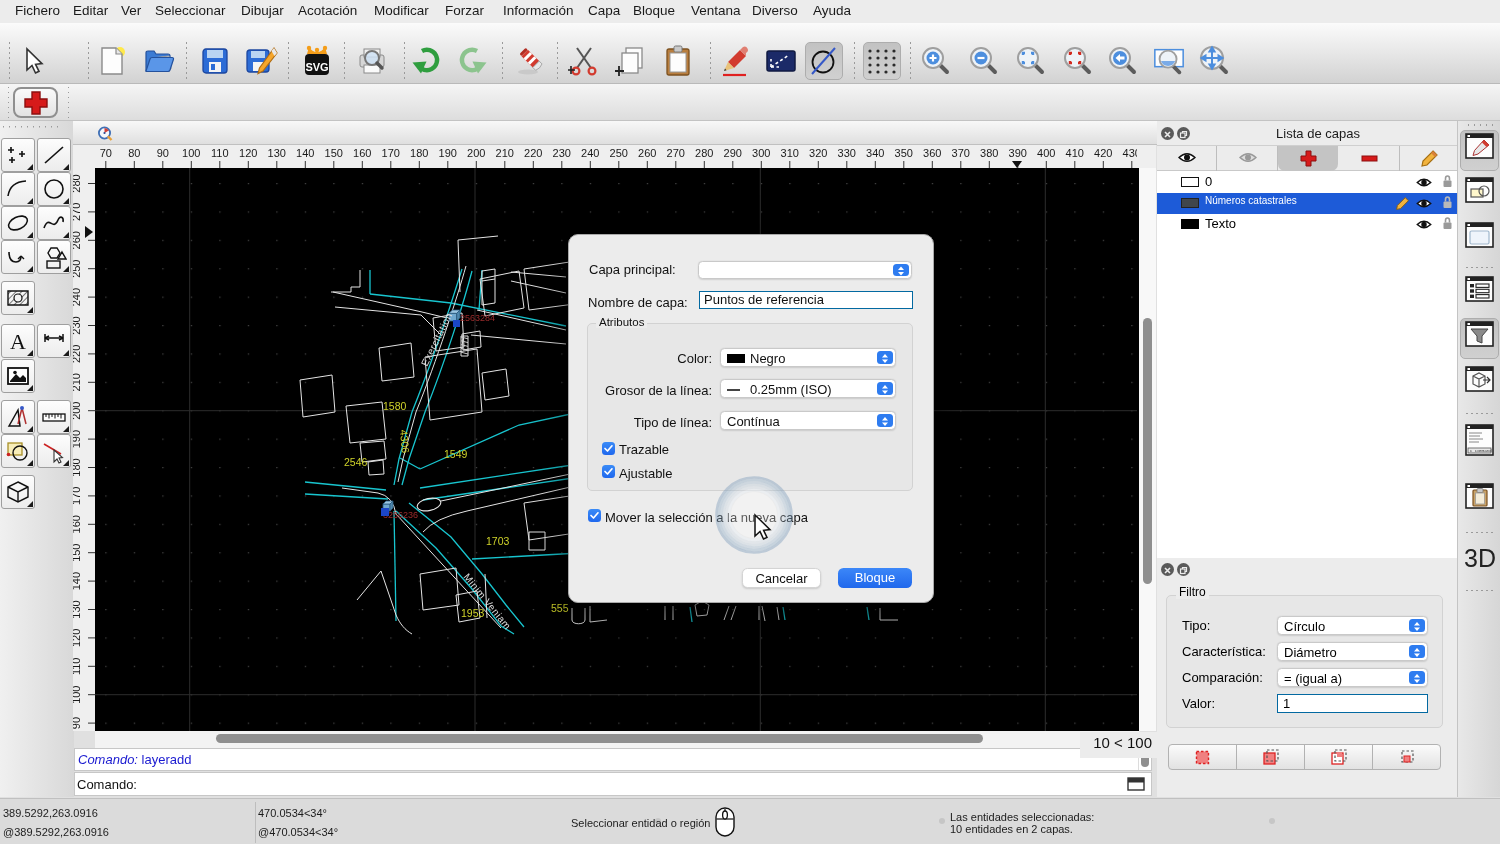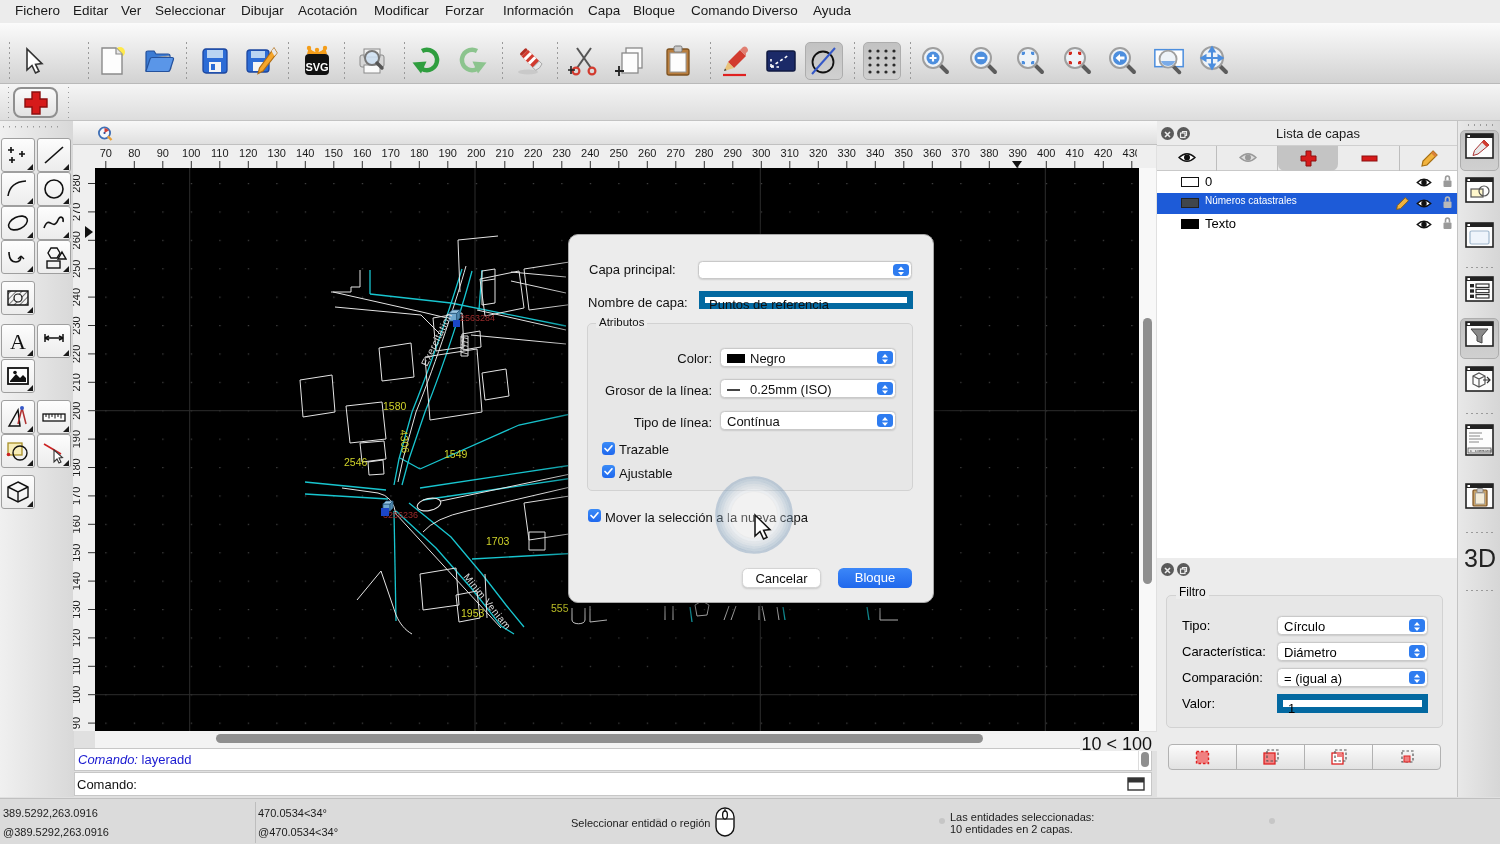--- a/index.html
+++ b/index.html
@@ -27,40 +27,40 @@
 #rpanel2{left:1157px;top:560px;width:300px;height:237px;background:#ececec}
 #rstrip{left:1457px;top:121px;width:43px;height:676px;background:linear-gradient(90deg,#e8e8e8,#d6d6d6);border-left:1px solid #c4c4c4}
 .phead{position:absolute;left:0;top:0;width:100%;height:20px;border-bottom:1px solid #cfcfcf;font-size:13px;color:#1b1b1b;text-align:center}
 #cmdhist{left:74px;top:748px;width:1078px;height:23px;background:#fff;border:1px solid #c7c7c7;font-size:13px;color:#1a1ad0}
 #cmdline{left:74px;top:772px;width:1078px;height:24px;background:#fff;border:1px solid #c7c7c7;font-size:13px;color:#111}
 #statusbar{left:0;top:798px;width:1500px;height:46px;background:#dbdbdb;border-top:1px solid #c0c0c0;font-size:11px;color:#1c1c1c}
 #dialog{left:568px;top:234px;width:366px;height:369px;background:#ececec;border:1px solid #a9a9a9;border-radius:10px;box-shadow:0 15px 45px rgba(0,0,0,.55),0 3px 12px rgba(0,0,0,.35);font-size:13px;color:#111}
 .dlabel{position:absolute;text-align:right;color:#111}
 .combo{position:absolute;background:#fff;border:1px solid #c9c9c9;border-radius:4.5px;box-shadow:0 .5px 1.5px rgba(0,0,0,.12)}
 .stepper{position:absolute;right:2px;top:2px;width:16px;bottom:2px;background:#2e7cf0;border-radius:3.5px}
-.cfield{position:absolute;background:#fff;border:6px solid #0369a1}
+.cfield{position:absolute;background:#fff;border:1px solid #0369a1}
 .check{position:absolute;width:13px;height:13px;background:linear-gradient(#3a8bf7,#1f68ee);border-radius:3.5px}
 .gbox{position:absolute;border:1px solid #d2d2d2;border-radius:5px;background:#e7e7e7}
 .seg{position:absolute;border:1px solid #b2b2b2;background:linear-gradient(#fbfbfb,#e2e2e2);display:flex;align-items:center;justify-content:center}
 </style>
 </head>
 <body>
 <div class="abs" id="menubar">
 <span style="left:15px">Fichero</span>
     <span style="left:73px">Editar</span>
     <span style="left:121px">Ver</span>
     <span style="left:155px">Seleccionar</span>
     <span style="left:241px">Dibujar</span>
     <span style="left:298px">Acotación</span>
     <span style="left:374px">Modificar</span>
     <span style="left:445px">Forzar</span>
     <span style="left:503px">Información</span>
     <span style="left:588px">Capa</span>
     <span style="left:633px">Bloque</span>
-    <span style="left:691px">Comando</span>
+    <span style="left:691px">Ventana</span>
     <span style="left:752px">Diverso</span>
     <span style="left:813px">Ayuda</span>
 </div>
 <div class="abs" id="tb1">
 <div class="tsep" style="left:9px;top:19px;height:40px"></div>
 <div class="tsep" style="left:88px;top:19px;height:40px"></div>
 <div class="tsep" style="left:186px;top:19px;height:40px"></div>
 <div class="tsep" style="left:288px;top:19px;height:40px"></div>
 <div class="tsep" style="left:344px;top:19px;height:40px"></div>
 <div class="tsep" style="left:404px;top:19px;height:40px"></div>
@@ -401,21 +401,21 @@
     </div>
 </div>
 <div class="abs" id="titlebar">
     <svg width="16" height="16" viewBox="0 0 16 16" style="position:absolute;left:24px;top:5px">
       <circle cx="7.5" cy="7" r="5.6" fill="#f4f7fb" stroke="#3f6fb5" stroke-width="1.8"></circle>
       <path d="M7.5,7 L7.5,2 A5 5 0 0 1 11.8,4.5 Z" fill="#d04038"></path>
       <line x1="10.8" y1="10.3" x2="14.5" y2="14" stroke="#e8a13a" stroke-width="2.4"></line>
       <circle cx="7.5" cy="7" r="1.1" fill="#2a4a90"></circle>
     </svg>
   </div>
-<div class="abs" style="left:1080px;top:732px;width:77px;height:19px;background:#ececec;font-size:18px;color:#111;text-align:right;padding:2px 5px 0 0;white-space:nowrap;z-index:5">10 &lt; 100</div>
+<div class="abs" style="left:1080px;top:732px;width:77px;height:26px;background:#ececec;font-size:15px;color:#111;text-align:right;padding:2px 5px 0 0;white-space:nowrap;z-index:5">10 &lt; 100</div>
 <div class="abs" id="corner"></div>
 <div class="abs" id="hruler">
     <svg width="1042" height="23" style="position:absolute;left:0;top:0">
       <text x="10.8" y="12" font-size="11" text-anchor="middle" fill="#1a1a1a">70</text>
       <line x1="10.8" y1="16" x2="10.8" y2="23" stroke="#333" stroke-width="1"></line>
       <text x="39.3" y="12" font-size="11" text-anchor="middle" fill="#1a1a1a">80</text>
       <line x1="39.3" y1="16" x2="39.3" y2="23" stroke="#333" stroke-width="1"></line>
       <text x="67.8" y="12" font-size="11" text-anchor="middle" fill="#1a1a1a">90</text>
       <line x1="67.8" y1="16" x2="67.8" y2="23" stroke="#333" stroke-width="1"></line>
       <text x="96.3" y="12" font-size="11" text-anchor="middle" fill="#1a1a1a">100</text>

